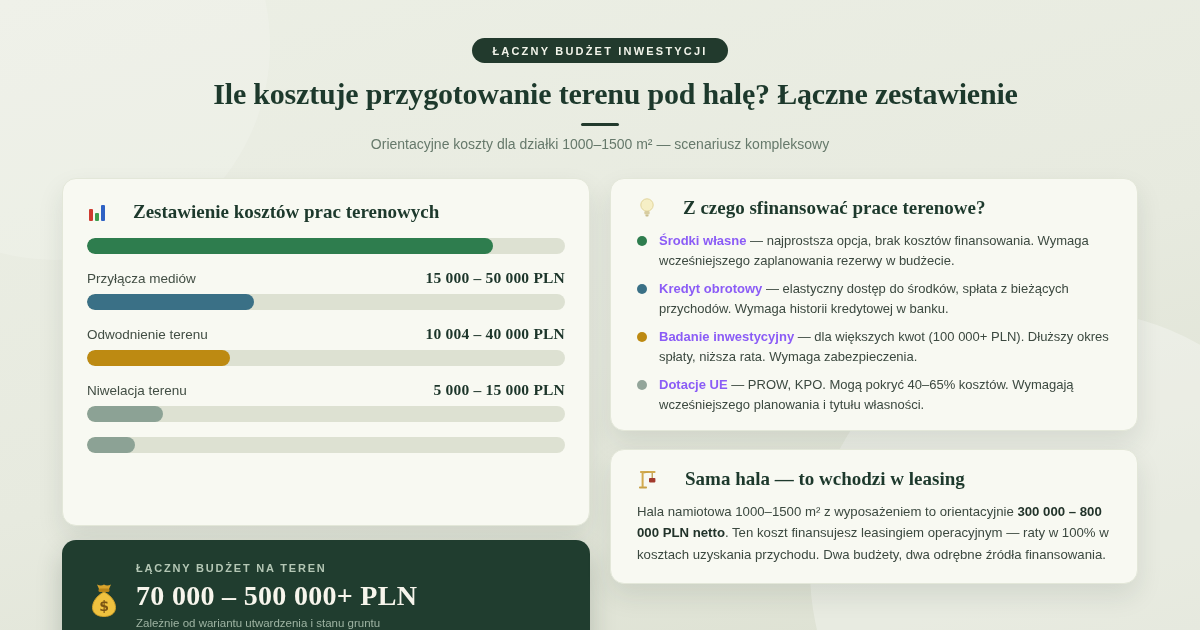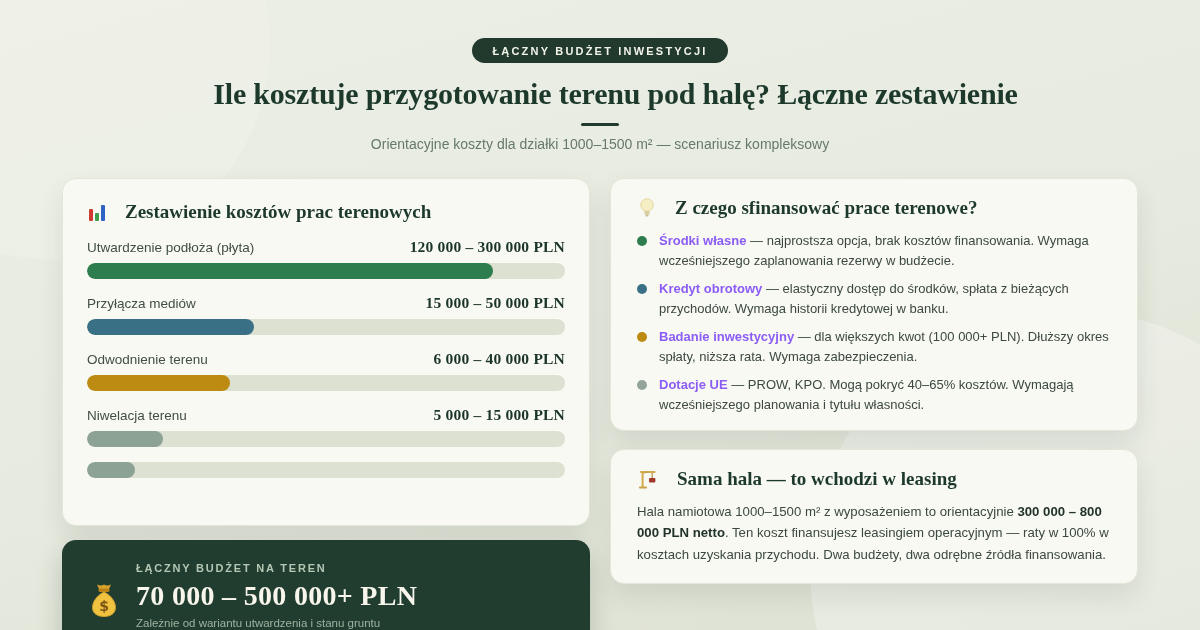--- a/index.html
+++ b/index.html
@@ -34,21 +34,21 @@
   .content {
     position:absolute; left:62px; top:178px; width:1076px;
     display:grid; grid-template-columns:528px 528px; column-gap:20px; align-items:start;
   }
   .col { display:flex; flex-direction:column; }
 
   .card {
     background:#f8f9f2; border:1px solid #e3e7d9; border-radius:14px;
     box-shadow:0 12px 26px rgba(32,52,42,0.10);
   }
-  .card-head { display:flex; align-items:flex-end; gap:18px; }
+  .card-head { display:flex; align-items:flex-end; gap:26px; }
   .card-title {
     font-family:"Liberation Serif","DejaVu Serif",serif;
     font-size:19px; font-weight:bold; color:#1d392c;
   }
 
   
   .chart-card { padding:22px 24px 20px; height:348px; }
   .chart-rows { margin-top:6px; }
   .chart-row { margin-top:15px; }
   .row-top { display:flex; justify-content:space-between; align-items:baseline; }
@@ -114,43 +114,39 @@
             <rect x="2" y="6" width="4" height="12" rx="1" fill="#cf3b30"></rect>
             <rect x="8" y="10" width="4" height="8" rx="1" fill="#3d9e4f"></rect>
             <rect x="14" y="2" width="4" height="16" rx="1" fill="#2f62c4"></rect>
           </svg>
         </span>
         <h2 class="card-title">Zestawienie kosztów prac terenowych</h2>
       </div>
 
       <div class="chart-rows">
         <div class="chart-row">
-          <div class="row-top">
-            <span class="row-label">Utwardzenie podłoża (płyta)</span>
-            <span class="row-value">120 000 – 300 000 PLN</span>
-          </div>
           <div class="bar-track">
               <div class="bar-fill" style="width: 85%; background: rgb(46, 125, 78);"></div>
             </div>
         </div>
 
         <div class="chart-row">
           <div class="row-top">
             <span class="row-label">Przyłącza mediów</span>
             <span class="row-value">15 000 – 50 000 PLN</span>
           </div>
           <div class="bar-track">
               <div class="bar-fill" style="width: 35%; background: rgb(58, 112, 134);"></div>
             </div>
         </div>
 
         <div class="chart-row">
           <div class="row-top">
             <span class="row-label">Odwodnienie terenu</span>
-            <span class="row-value">6 000 – 40 000 PLN</span>
+            <span class="row-value">10 004 – 40 000 PLN</span>
           </div>
           <div class="bar-track">
               <div class="bar-fill" style="width: 30%; background: rgb(189, 138, 18);"></div>
             </div>
         </div>
 
         <div class="chart-row">
           <div class="row-top">
             <span class="row-label">Niwelacja terenu</span>
             <span class="row-value">5 000 – 15 000 PLN</span>

